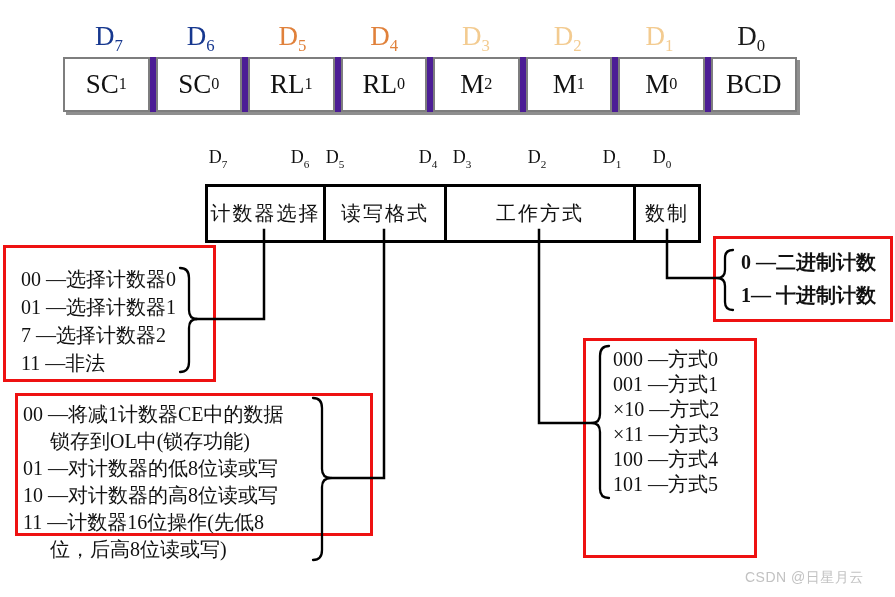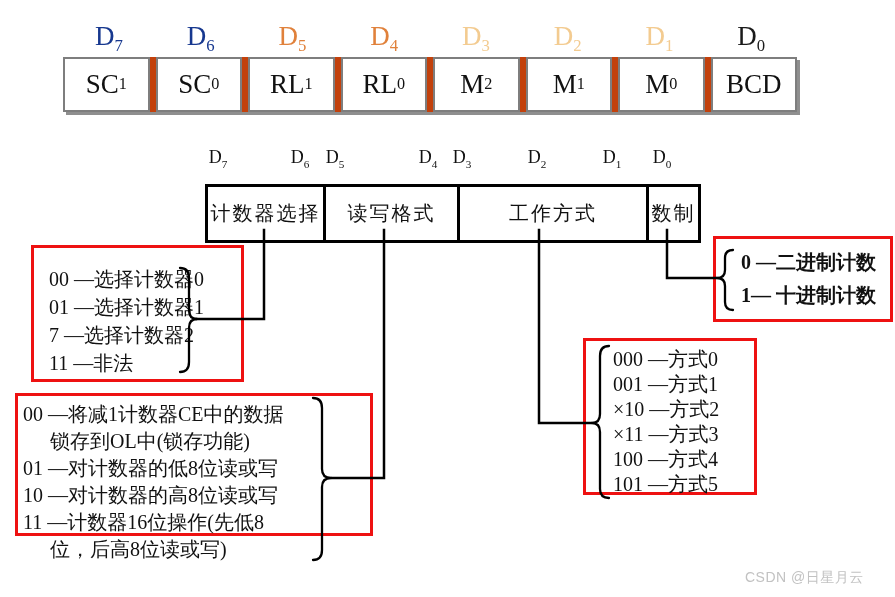--- a/index.html
+++ b/index.html
@@ -6,44 +6,44 @@
   .stage{position:relative;width:895px;height:597px;background:#fff;overflow:hidden;
          font-family:"Liberation Serif","DejaVu Serif",serif;color:#111;}
 
   
   .top-bits{position:absolute;left:63px;top:18px;width:734px;height:36px;display:flex;}
   .tbit{flex:1;text-align:center;font-size:27px;line-height:36px;}
   .tbit sub{font-size:0.62em;}
 
   
   .top-register{position:absolute;left:63px;top:57px;width:734px;height:55px;box-sizing:border-box;
-                background:#c2410c;display:flex;padding:0;gap:6px;box-shadow:3px 3px 0 #8f8f8f;}
+                background:#4c1d95;display:flex;padding:0;gap:6px;box-shadow:3px 3px 0 #8f8f8f;}
   .top-register .cell{flex:1;background:#fff;border:2px solid #7e7e7e;box-sizing:border-box;
                       display:flex;align-items:center;justify-content:center;font-size:27px;}
   .top-register .cell sub{font-size:0.6em;}
 
   
   .crbit{position:absolute;top:146px;transform:translateX(-50%);font-size:18px;line-height:22px;}
   .crbit sub{font-size:0.62em;}
 
   
   .cr{position:absolute;left:205px;top:184px;width:496px;height:59px;box-sizing:border-box;
       border:3px solid #000;display:flex;background:#fff;}
   .crf{box-sizing:border-box;border-right:3px solid #000;display:flex;align-items:center;
        justify-content:center;font-size:20px;letter-spacing:2px;}
   .crf:last-child{border-right:none;}
 
   
   .legend{position:absolute;box-sizing:border-box;border:3px solid #ee1111;background:#fff;
           font-size:20px;}
   .legend .ln{white-space:pre;}
-  #legend-counter{left:3px;top:245px;width:213px;height:137px;padding:17px 0 0 15px;line-height:28px;margin-left:28px;}
+  #legend-counter{left:3px;top:245px;width:213px;height:137px;padding:17px 0 0 15px;line-height:28px;}
   #legend-rw{left:15px;top:393px;width:358px;height:143px;padding:5px 0 0 5px;line-height:27px;}
   #legend-rw .indent{padding-left:27px;}
-  #legend-mode{left:583px;top:338px;width:174px;height:157px;padding:6px 0 0 27px;line-height:25px;}
+  #legend-mode{left:583px;top:338px;width:174px;height:220px;padding:6px 0 0 27px;line-height:25px;}
   #legend-num{left:713px;top:236px;width:180px;height:86px;padding:7px 0 0 25px;line-height:33px;font-weight:bold;}
 
   
   .wires{position:absolute;left:0;top:0;width:895px;height:597px;pointer-events:none;z-index:6;}
 
   
   .watermark{position:absolute;left:745px;top:569px;font-family:"Liberation Sans","DejaVu Sans",sans-serif;
              font-size:14px;color:#c2c2c2;letter-spacing:0.5px;}
 </style>
 </head>
@@ -103,21 +103,21 @@
   <span class="crbit" style="left:428px"><span>D</span><sub>4</sub></span>
   <span class="crbit" style="left:462px"><span>D</span><sub>3</sub></span>
   <span class="crbit" style="left:537px"><span>D</span><sub>2</sub></span>
   <span class="crbit" style="left:612px"><span>D</span><sub>1</sub></span>
   <span class="crbit" style="left:662px"><span>D</span><sub>0</sub></span>
 
   <div class="cr">
     <div class="crf" style="width:118px">
         <span>计数器选择</span>
       </div>
-    <div class="crf" style="width:134px">
+    <div class="crf" style="width:121px">
         <span>读写格式</span>
       </div>
     <div class="crf" style="width:189px">
         <span>工作方式</span>
       </div>
     <div class="crf" style="flex:1">
         <span>数制</span>
       </div>
   </div>
 

